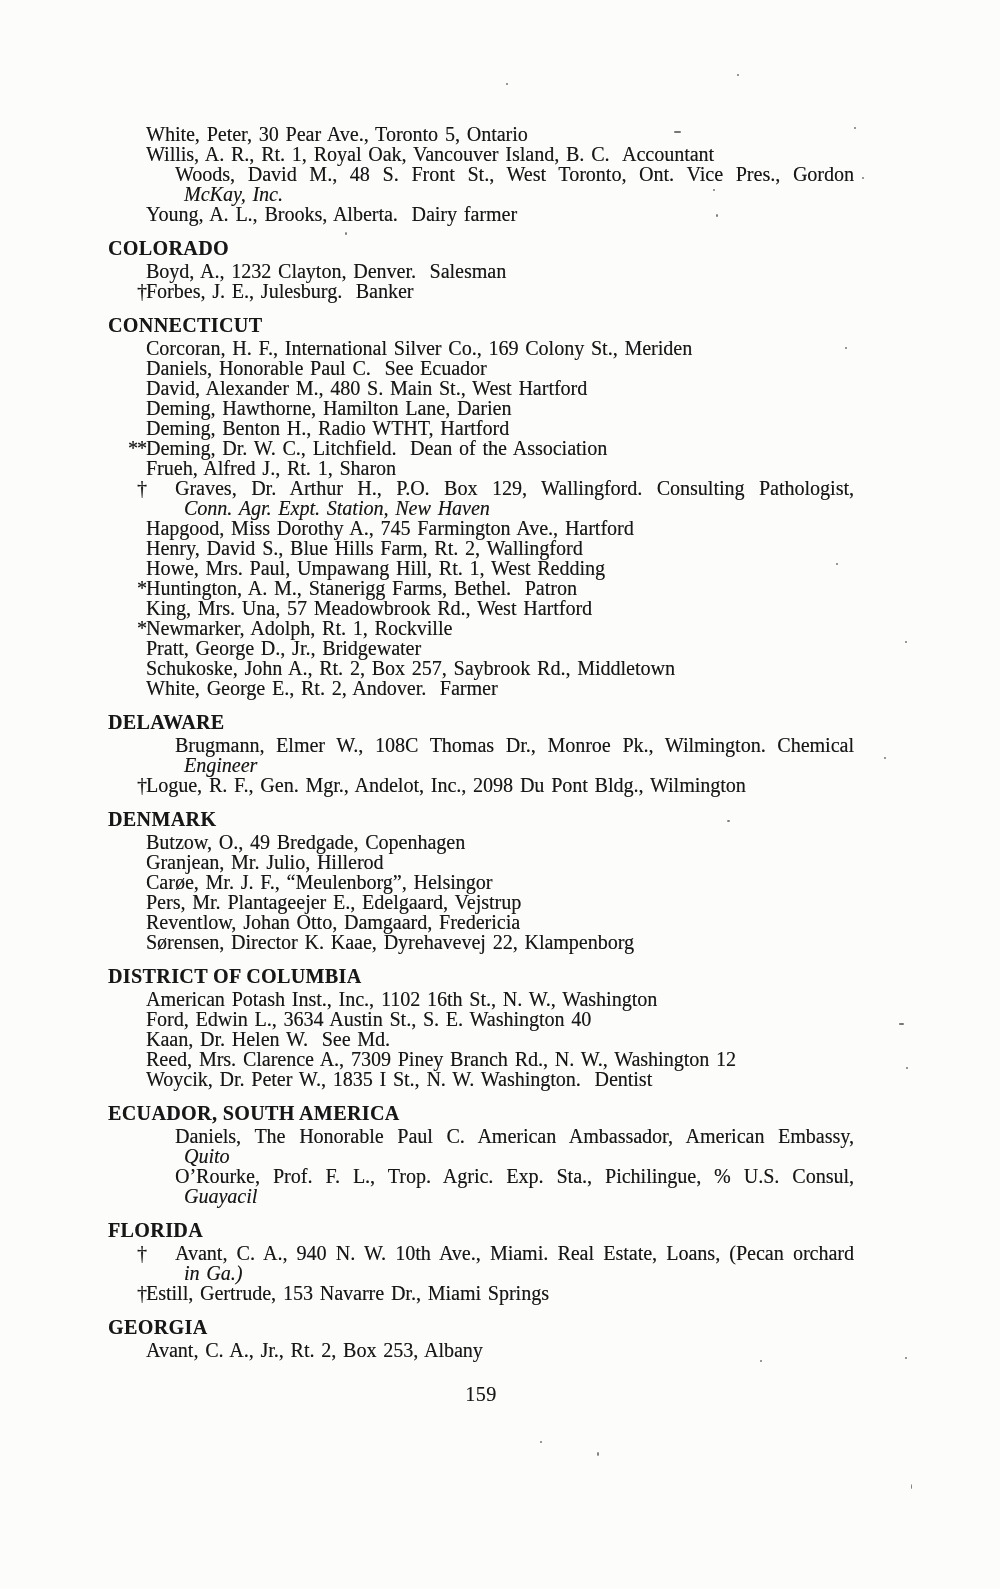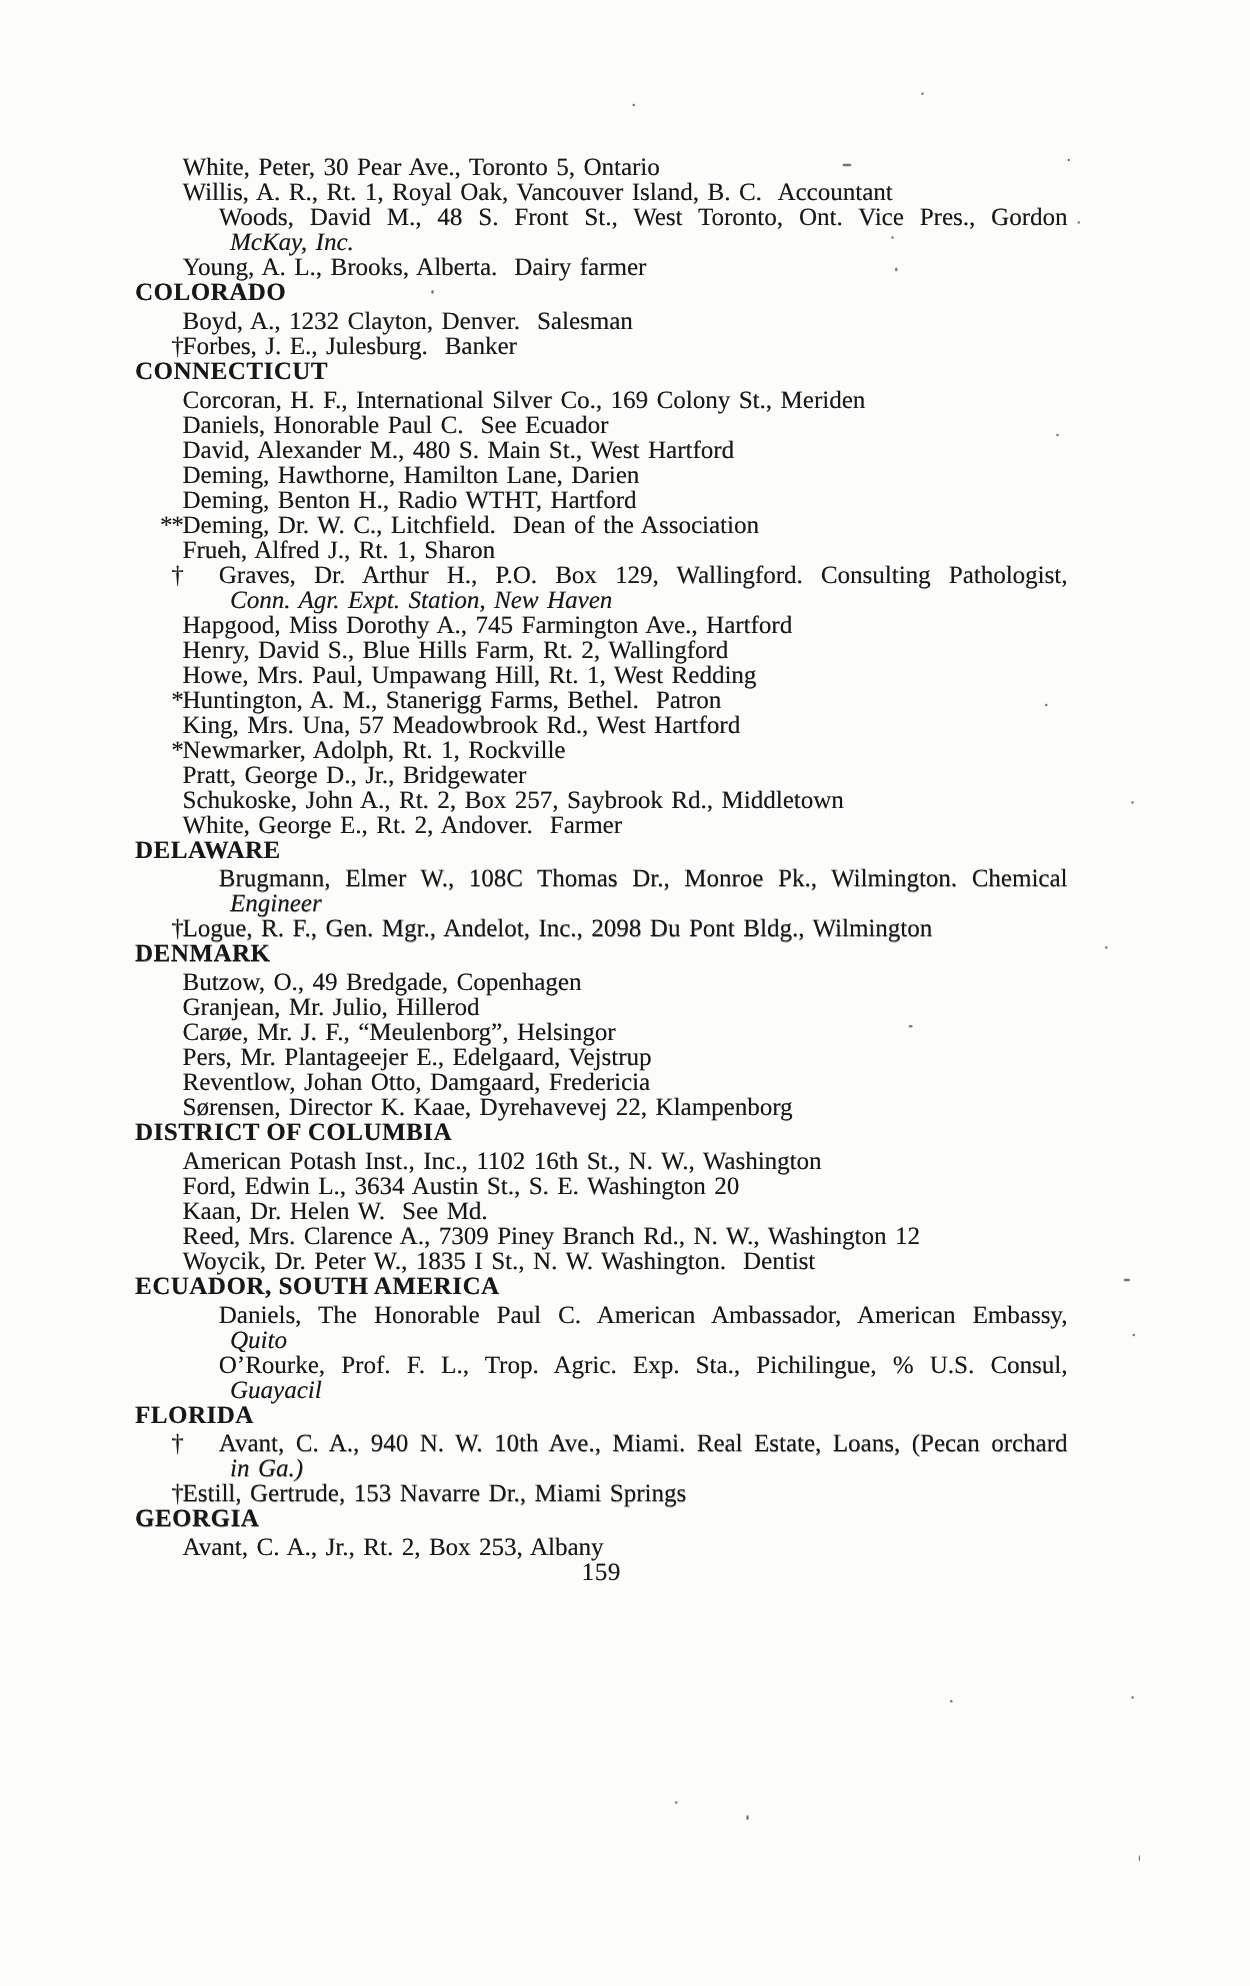--- a/index.html
+++ b/index.html
@@ -19,20 +19,21 @@
     left: 108px;
     width: 746px;
     font-size: 20px;
     line-height: 20px;
     text-shadow: 0.25px 0.25px 0 rgba(0,0,0,0.45);
   }
   .section { margin: 0; }
   .heading {
     font-weight: bold;
     letter-spacing: 0.4px;
+    margin-top: 14px;
     margin-bottom: 3px;
     white-space: pre-wrap;
   }
   .entry { position: relative; padding-left: 38px; word-spacing: 0.09em; }
   .entry .line { white-space: pre-wrap; }
   .entry .line.wrap {
     white-space: normal;
     text-align: justify;
     text-align-last: justify;
     margin-left: 29px;
@@ -41,21 +42,21 @@
     position: absolute;
     left: 38px;
     top: 0;
     transform: translateX(-100%);
     white-space: nowrap;
     letter-spacing: -1px;
   }
   .entry .cont { padding-left: 38px; white-space: pre-wrap; font-style: italic; }
   #page-number {
     text-align: center;
-    margin-top: 0;
+    margin-top: 24px;
     letter-spacing: 0.5px;
   }
   .speck {
     position: absolute;
     background: #4a4a4a;
     border-radius: 50%;
     opacity: 0.75;
   }
 </style>
 </head>
@@ -172,21 +173,21 @@
         <div class="entry">
           <div class="line"><span>Sørensen, Director K. Kaae, Dyrehavevej 22, Klampenborg</span></div>
         </div>
       </div>
       <div class="section">
         <div class="heading">DISTRICT OF COLUMBIA</div>
         <div class="entry">
           <div class="line"><span>American Potash Inst., Inc., 1102 16th St., N. W., Washington</span></div>
         </div>
         <div class="entry">
-          <div class="line"><span>Ford, Edwin L., 3634 Austin St., S. E. Washington 20</span></div>
+          <div class="line"><span>Ford, Edwin L., 3634 Austin St., S. E. Washington 40</span></div>
         </div>
         <div class="entry">
           <div class="line"><span>Kaan, Dr. Helen W.  See Md.</span></div>
         </div>
         <div class="entry">
           <div class="line"><span>Reed, Mrs. Clarence A., 7309 Piney Branch Rd., N. W., Washington 12</span></div>
         </div>
         <div class="entry">
           <div class="line"><span>Woycik, Dr. Peter W., 1835 I St., N. W. Washington.  Dentist</span></div>
         </div>

